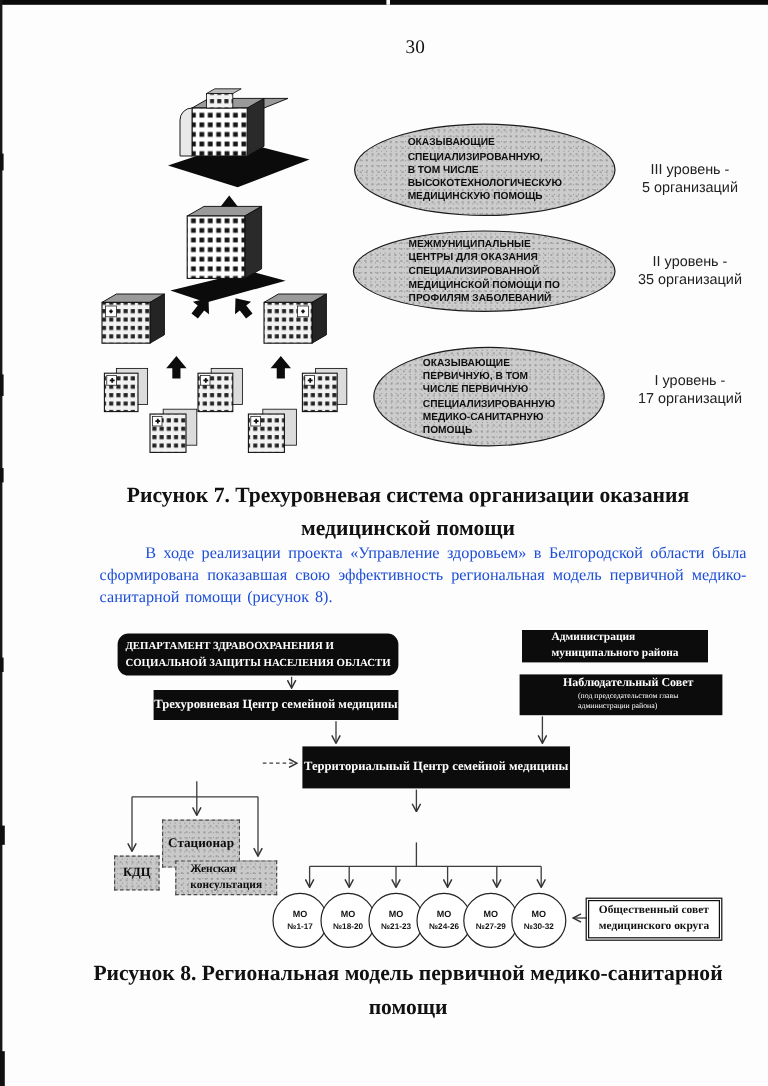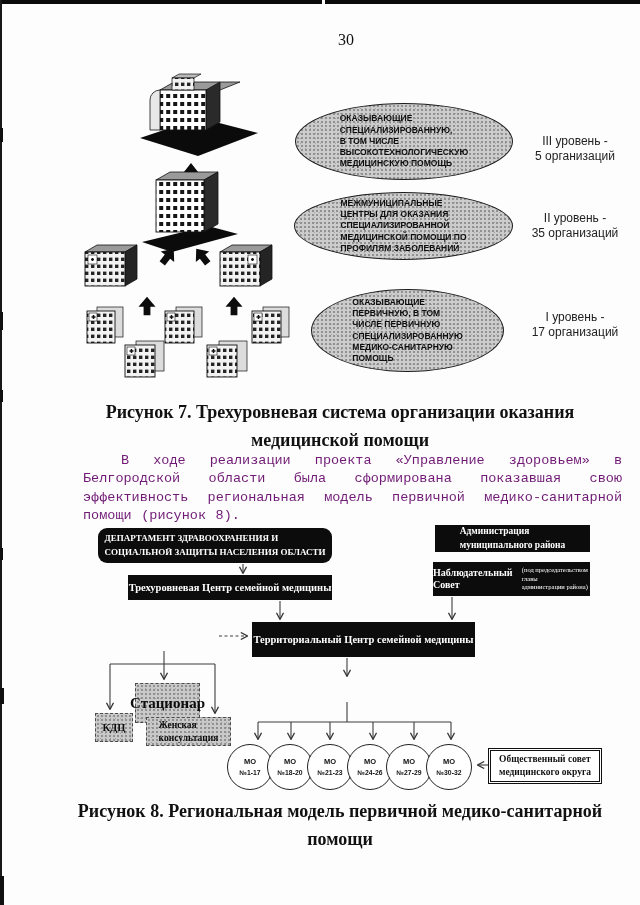--- a/index.html
+++ b/index.html
@@ -36,48 +36,48 @@
     width:112px;font-family:"Liberation Sans",sans-serif;font-size:12px;
     line-height:1.22;color:#222;text-align:center;left:519px;
   }
   .l1{top:74px;}.l2{top:151px;}.l3{top:250px;}
   
   .cap{font-weight:bold;font-size:18px;line-height:1.55;text-align:center;}
   .cap7{left:70px;top:399px;width:540px;}
   .cap8{left:60px;top:798px;width:560px;}
   .para{
     left:83px;top:452px;width:539px;font-size:13.5px;line-height:1.36;
-    text-align:justify;text-indent:38px;word-spacing:1.5px;color:#701a75;font-family:Liberation Mono, monospace;
+    text-align:justify;text-indent:38px;word-spacing:1.5px;color:#1d4ed8;
   }
   
   .fig8{left:0;top:520px;width:640px;height:285px;}
   .fig8 svg.wires{position:absolute;left:0;top:0;}
   .bbox{
     position:absolute;background:#0c0c0c;color:#fff;
     font-weight:bold;z-index:2;
   }
   .gbox{
     position:absolute;z-index:2;color:#0d0d0d;font-weight:bold;
     border:1px dashed #4c4c4c;
     background-color:#c9c9c9;
     background-image:radial-gradient(#8d8d8d 0.7px, rgba(0,0,0,0) 0.8px),
                      radial-gradient(#a3a3a3 0.7px, rgba(0,0,0,0) 0.8px);
     background-size:4px 4px,5px 5px;background-position:0 0,2px 2px;
     box-sizing:border-box;
   }
   .dept{left:98px;top:8px;width:234px;height:35px;border-radius:9px;font-size:9px;line-height:1.5;}
   .reg{left:128px;top:55px;width:204px;height:25px;font-size:10.5px;}
   .admin{left:435px;top:5px;width:155px;height:27px;font-size:9.5px;line-height:1.4;}
-  .nabl{left:433px;top:42px;width:157px;height:34px;flex-direction:row;}
+  .nabl{left:433px;top:42px;width:157px;height:34px;flex-direction:column;padding-left:12px;}
   .nabl .t{font-size:10px;line-height:1.25;}
   .nabl .s{font-size:6.5px;line-height:1.3;font-weight:normal;}
   .terr{left:252px;top:102px;width:223px;height:35px;font-size:10.5px;}
   .okruga{left:285px;top:160px;width:125px;height:21px;font-size:9.5px;}
   .medorg{left:122px;top:102px;width:95px;height:28px;font-size:9.5px;line-height:1.3;}
-  .stac{left:135px;top:163px;width:65px;height:40px;font-size:15px;}
+  .stac{left:135px;top:163px;width:65px;height:40px;font-size:11px;}
   .kdc{left:95px;top:193px;width:38px;height:29px;font-size:10.5px;}
   .wom{left:146px;top:197px;width:85px;height:29px;font-size:9.5px;line-height:1.35;}
   .mo{
     position:absolute;top:224px;width:46px;height:46px;border-radius:50%;
     background:#fff;border:1.1px solid #222;z-index:2;box-sizing:border-box;
     display:flex;flex-direction:column;align-items:center;justify-content:center;
     font-family:"Liberation Sans",sans-serif;font-weight:bold;line-height:1.45;
   }
   .mo .n1{font-size:7.5px;}
   .mo .n2{font-size:6.8px;}

